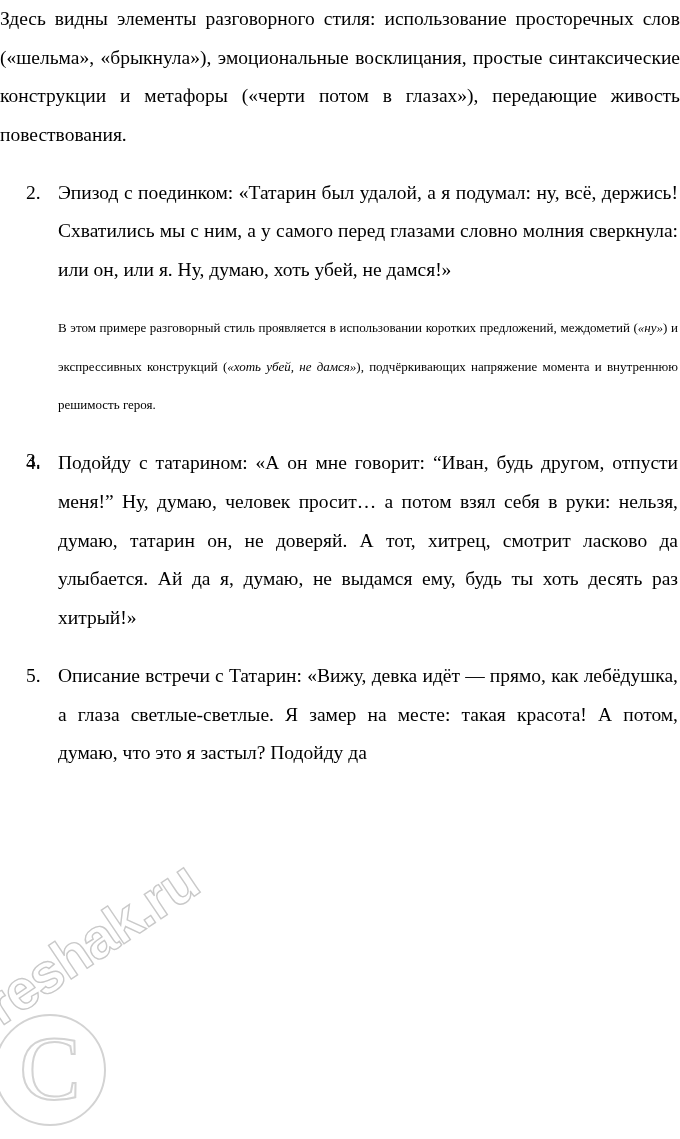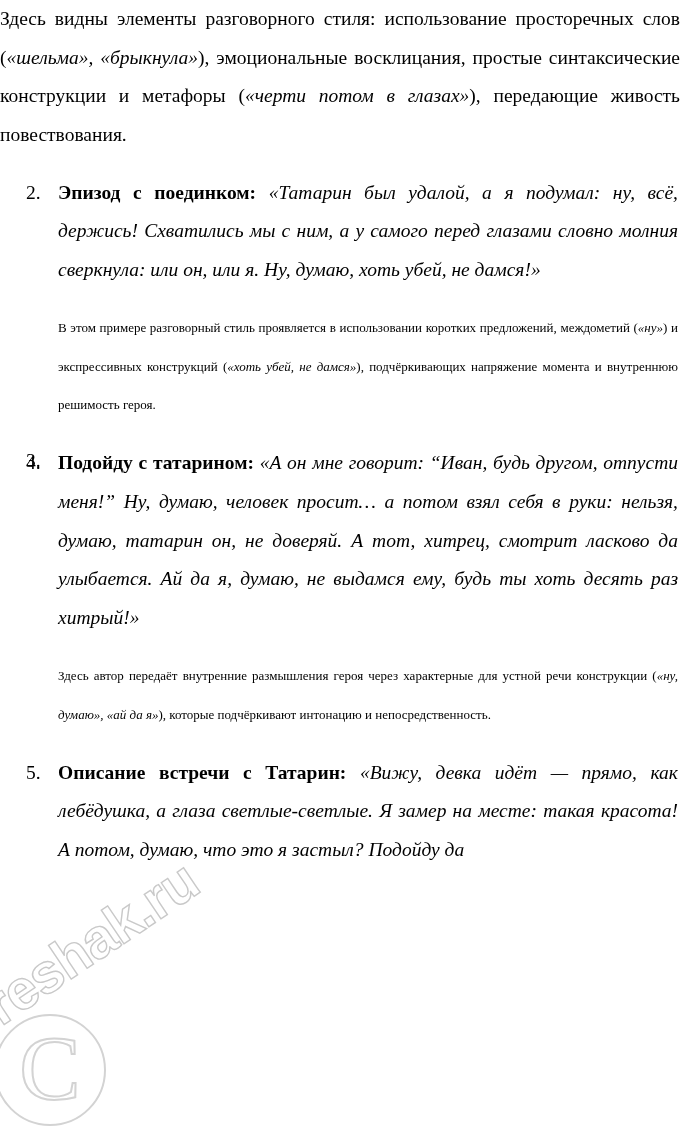--- a/index.html
+++ b/index.html
@@ -116,25 +116,24 @@
     font-weight: 400;
   }
 
   .quote-block {
     font-size: 19.5px;
     line-height: 38.6px;
     text-align: justify;
   }
 
   .label {
-    font-weight: 700;
+    font-weight: 400;
   }
 
   .q {
-    font-style: italic;
   }
 
   .explain {
     margin: 0;
     font-size: 13px;
     line-height: 38.6px;
     text-align: justify;
   }
 
   .explain .q {
@@ -173,23 +172,20 @@
       <li class="item">
         <span class="marker">3.</span>
       </li>
 
       <li class="item">
         <span class="marker">4.</span>
         <p class="quote-block">
           <span class="label">Подойду с татарином:</span>
           <span class="q">«А он мне говорит: “Иван, будь другом, отпусти меня!” Ну, думаю, человек просит… а потом взял себя в руки: нельзя, думаю, татарин он, не доверяй. А тот, хитрец, смотрит ласково да улыбается. Ай да я, думаю, не выдамся ему, будь ты хоть десять раз хитрый!»</span>
         </p>
-        <p class="explain">
-          <span>Здесь автор передаёт внутренние размышления героя через характерные для устной речи конструкции (</span><span class="q">«ну, думаю», «ай да я»</span><span>), которые подчёркивают интонацию и непосредственность.</span>
-        </p>
       </li>
 
       <li class="item">
         <span class="marker">5.</span>
         <p class="quote-block">
           <span class="label">Описание встречи с Татарин:</span>
           <span class="q">«Вижу, девка идёт — прямо, как лебёдушка, а глаза светлые-светлые. Я замер на месте: такая красота! А потом, думаю, что это я застыл? Подойду да</span>
         </p>
       </li>
 

